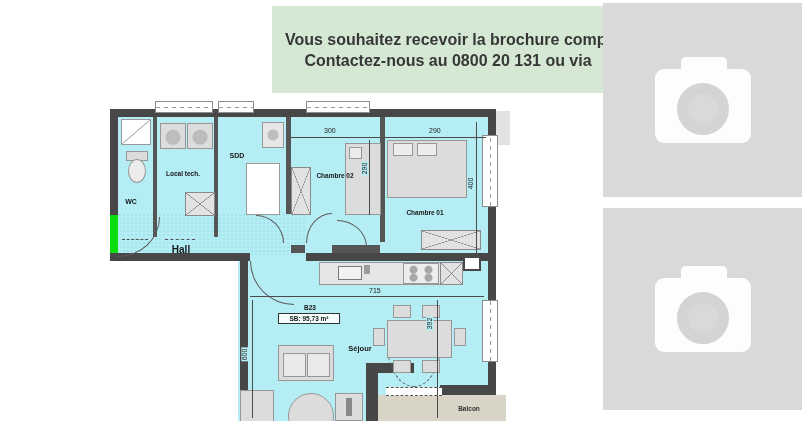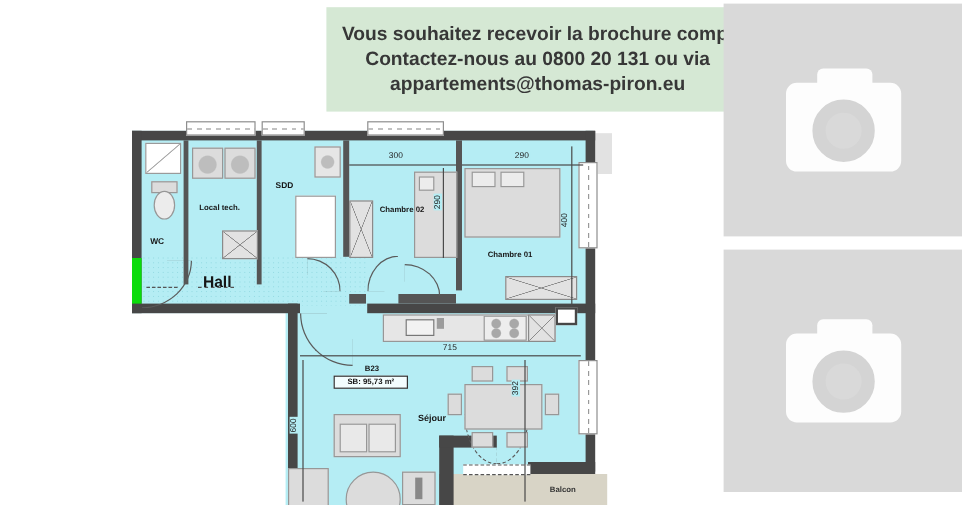--- a/index.html
+++ b/index.html
@@ -43,21 +43,20 @@
   .sill{position:absolute;background:#fff;border-top:1px dashed #555;border-bottom:1px dashed #555;box-sizing:border-box;}
 </style>
 </head>
 <body>
 
 <div id="page">
 
   <div class="banner">
     <div>Vous souhaitez recevoir la brochure compl</div>
     <div>Contactez-nous au 0800 20 131 ou via</div>
-    <div>appartements@thomas-piron.eu</div>
   </div>
 
   <div id="plan">
 
     <div class="floor" style="left:0;top:14px;width:384px;height:152px;"></div>
     <div class="floor" style="left:128px;top:160px;width:256px;height:166px;"></div>
     <div class="dots" style="left:8px;top:118px;width:188px;height:42px;"></div>
     <div class="abs" style="left:256px;top:300px;width:139px;height:26px;background:#d8d4c6;border-left:1px solid #999;"></div>
     <div class="abs" style="left:386px;top:16px;width:14px;height:34px;background:#e2e2e2;"></div>
 
@@ -148,21 +147,21 @@
     <div class="dimh" style="left:140px;top:201px;width:234px;"></div>
     <div class="dimlab" style="left:258px;top:192px;">715</div>
     <div class="dimv" style="left:327px;top:205px;height:118px;"></div>
     <div class="dimlab rot" style="left:313px;top:225px;">392</div>
     <div class="dimv" style="left:142px;top:205px;height:118px;"></div>
     <div class="dimlab rot" style="left:128px;top:256px;">600</div>
 
     <div class="rlabel" style="left:8px;top:103px;width:26px;font-size:7px;">WC</div>
     <div class="rlabel" style="left:44px;top:76px;width:58px;font-size:6.5px;">Local tech.</div>
     <div class="rlabel" style="left:112px;top:57px;width:30px;font-size:7px;">SDD</div>
-    <div class="rlabel" style="left:56px;top:133px;width:30px;font-size:13px;">Hall</div>
+    <div class="rlabel" style="left:56px;top:150px;width:30px;font-size:10px;">Hall</div>
     <div class="rlabel" style="left:190px;top:78px;width:70px;font-size:6.5px;">Chambre 02</div>
     <div class="rlabel" style="left:280px;top:115px;width:70px;font-size:6.5px;">Chambre 01</div>
     <div class="rlabel" style="left:225px;top:250px;width:50px;font-size:7.5px;">Séjour</div>
     <div class="rlabel" style="left:172px;top:210px;width:56px;font-size:6.5px;">B23</div>
     <div class="rlabel" style="left:168px;top:218px;width:62px;height:11px;font-size:6.5px;border:1px solid #333;background:#f3fdfe;line-height:10px;box-sizing:border-box;">SB: 95,73 m²</div>
     <div class="rlabel" style="left:338px;top:311px;width:42px;font-size:6.5px;color:#333;">Balcon</div>
   </div>
 
   <div class="ph" style="top:3px;height:194px;">
     <div class="cam">

